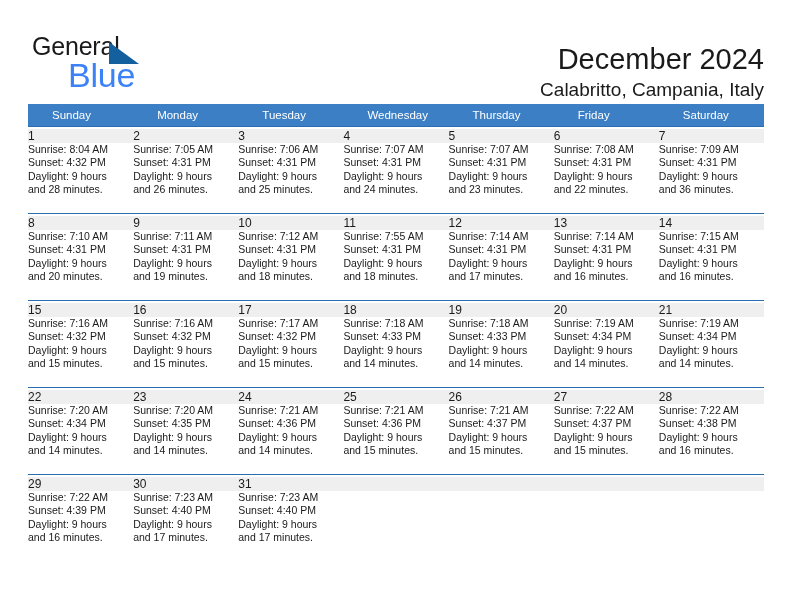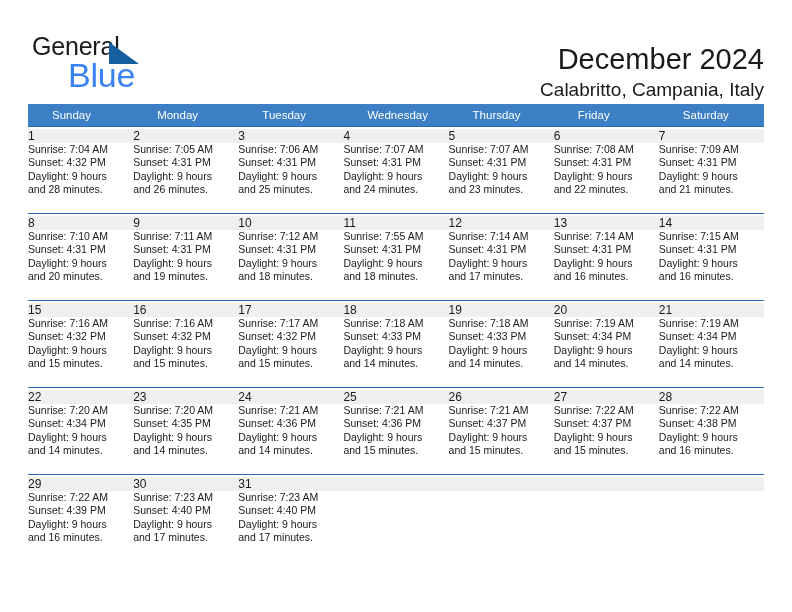--- a/index.html
+++ b/index.html
@@ -187,21 +187,21 @@
           <td class="daynum">1</td>
           <td class="daynum">2</td>
           <td class="daynum">3</td>
           <td class="daynum">4</td>
           <td class="daynum">5</td>
           <td class="daynum">6</td>
           <td class="daynum">7</td>
         </tr>
         <tr>
           <td class="dayinfo">
-            <div>Sunrise: 7:04 AM</div>
+            <div>Sunrise: 8:04 AM</div>
             <div>Sunset: 4:32 PM</div>
             <div>Daylight: 9 hours</div>
             <div>and 28 minutes.</div>
           </td>
           <td class="dayinfo">
             <div>Sunrise: 7:05 AM</div>
             <div>Sunset: 4:31 PM</div>
             <div>Daylight: 9 hours</div>
             <div>and 26 minutes.</div>
           </td>
@@ -226,21 +226,21 @@
           <td class="dayinfo">
             <div>Sunrise: 7:08 AM</div>
             <div>Sunset: 4:31 PM</div>
             <div>Daylight: 9 hours</div>
             <div>and 22 minutes.</div>
           </td>
           <td class="dayinfo">
             <div>Sunrise: 7:09 AM</div>
             <div>Sunset: 4:31 PM</div>
             <div>Daylight: 9 hours</div>
-            <div>and 21 minutes.</div>
+            <div>and 36 minutes.</div>
           </td>
         </tr>
         <tr class="week-gap">
           <td colspan="7"></td>
         </tr>
         <tr class="week-sep">
           <td colspan="7"></td>
         </tr>
         <tr>
           <td class="daynum">8</td>

